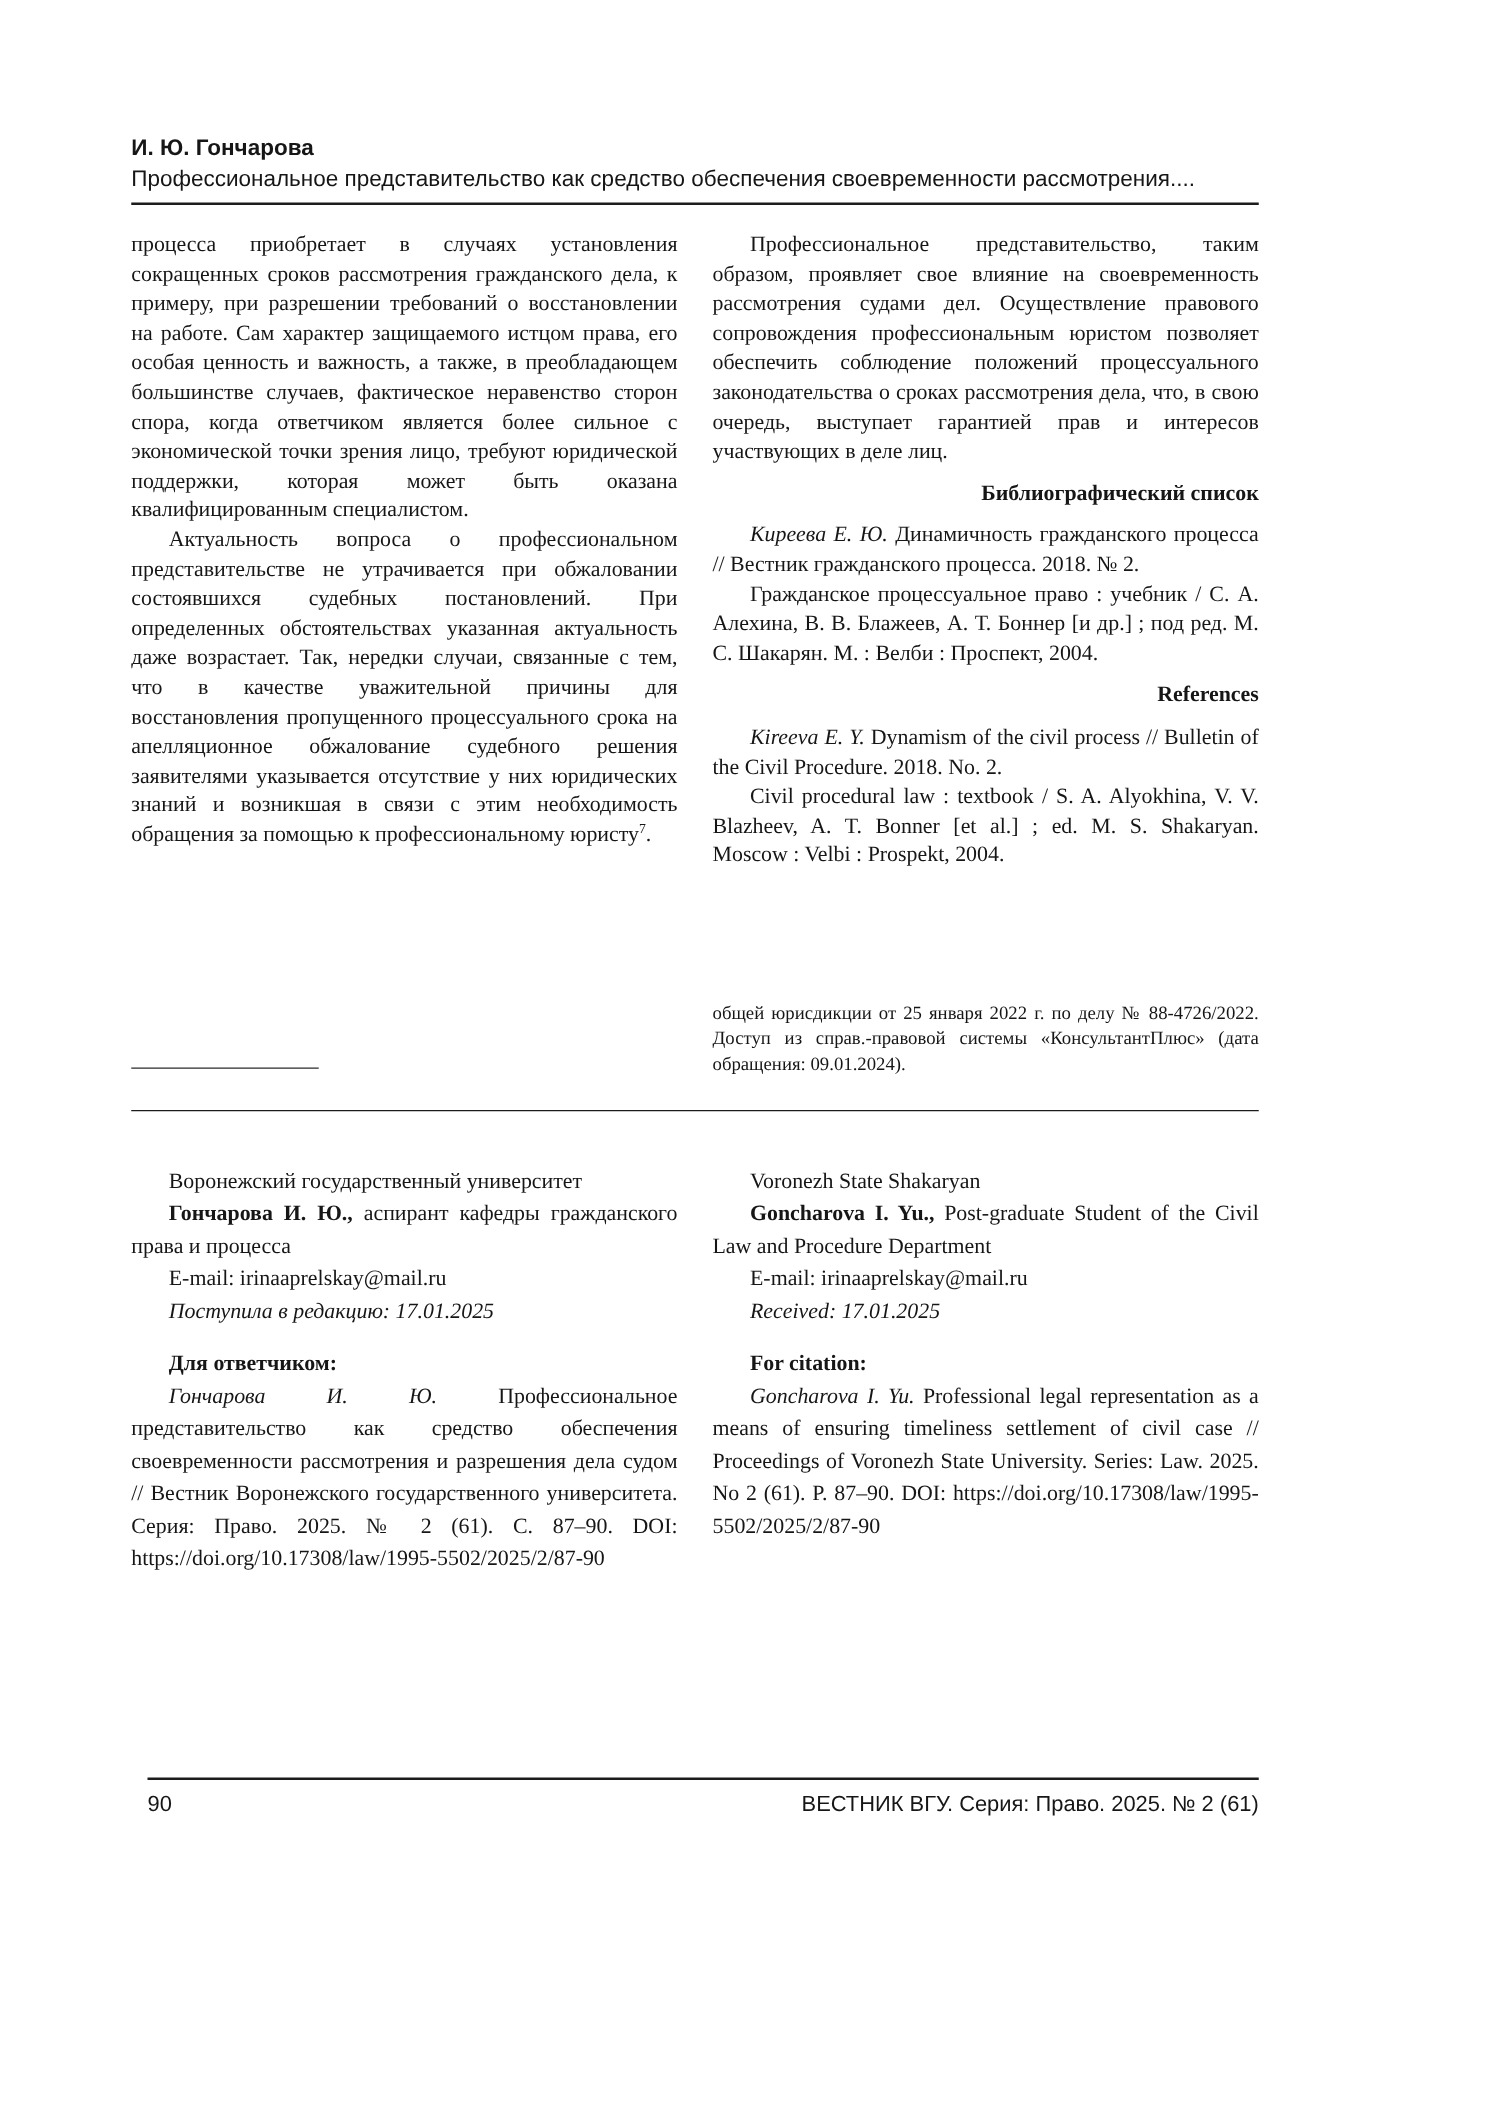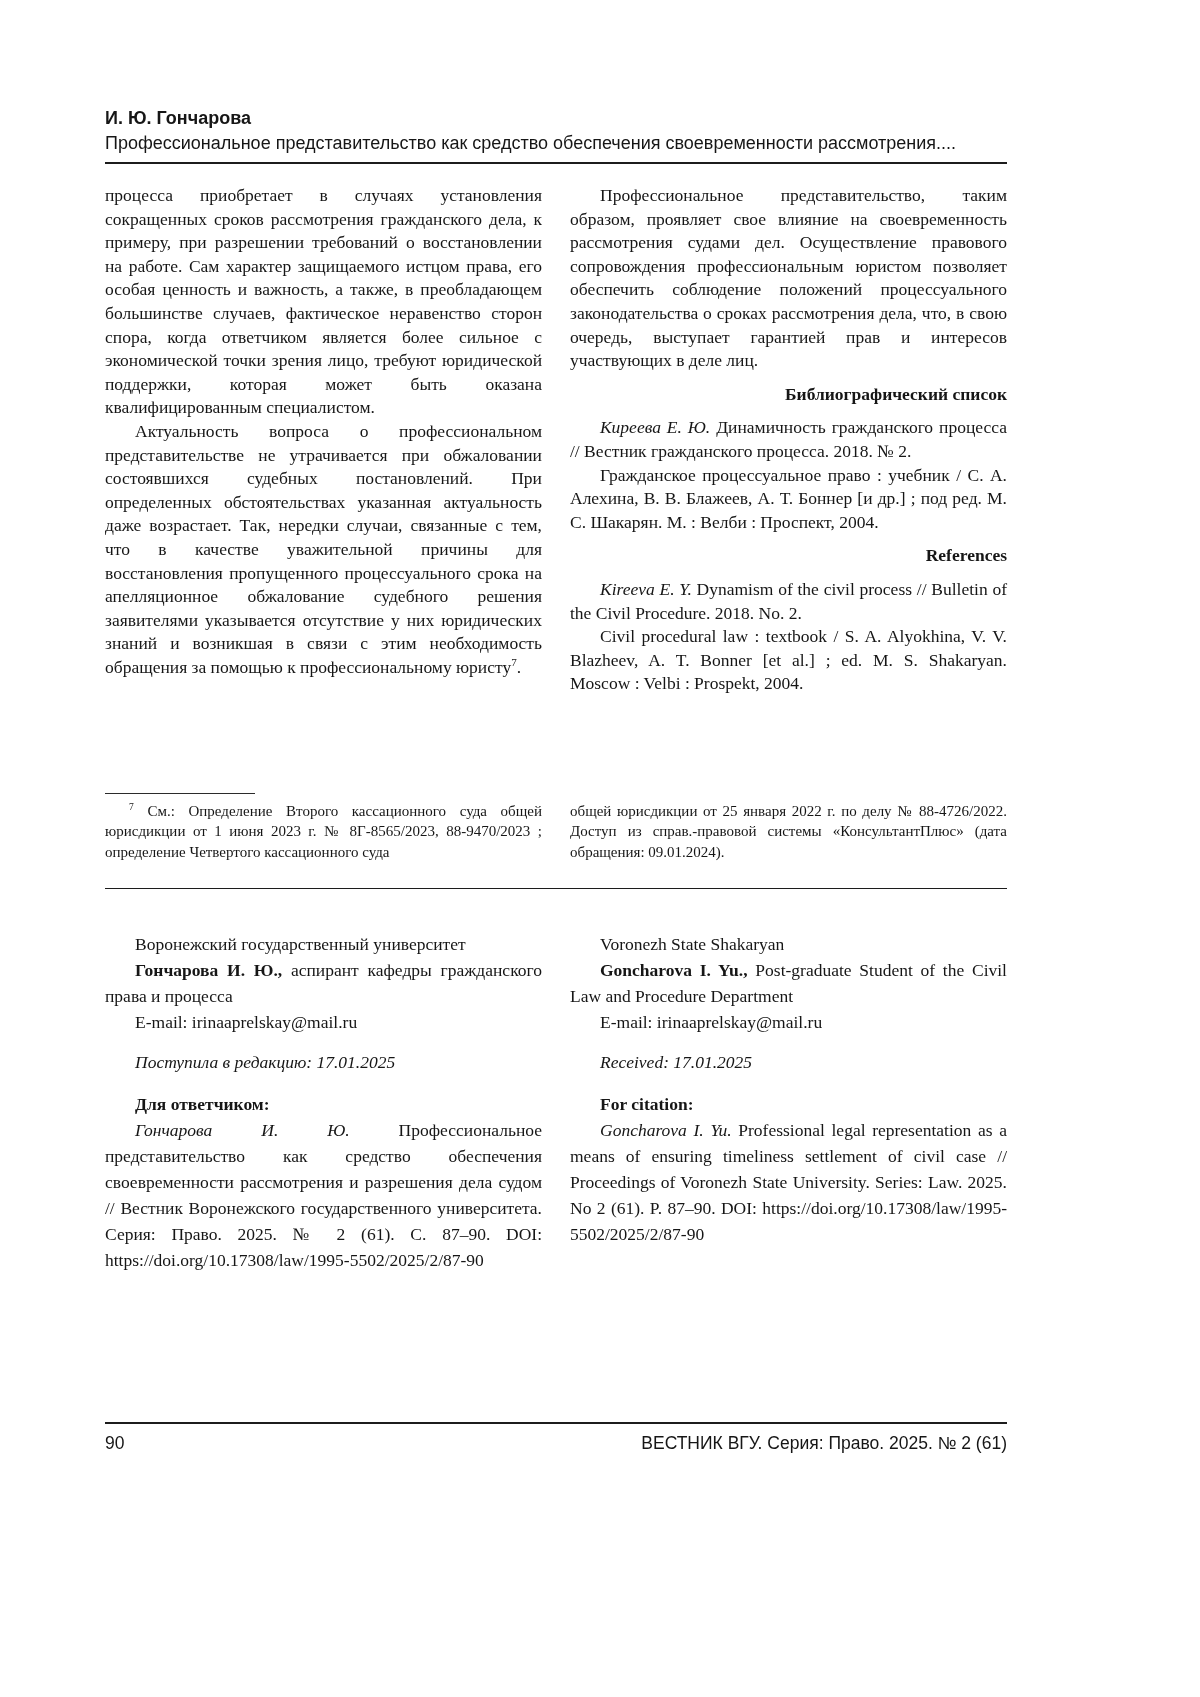--- a/index.html
+++ b/index.html
@@ -37,25 +37,25 @@
 
   
   .section-rule { border-bottom:1px solid #1c1c1c; margin-top:26px; }
 
   
   .author-info { display:flex; gap:28px; margin-top:42px; }
   .info-para {
     font-size:17.5px; line-height:26px; text-align:justify; text-indent:30px;
     overflow-wrap:break-word;
   }
-  .sp-before-14 { margin-top:14px; }
+  .sp-before-14 { margin-top:0; }
   .sp-before-16 { margin-top:16px; }
 
   
-  .page-footer { position:absolute; left:105px; right:193px; top:1422px; font-family:"Liberation Sans", sans-serif; }
+  .page-footer { position:absolute; left:118px; right:193px; top:1422px; font-family:"Liberation Sans", sans-serif; }
   .footer-rule { border-bottom:2px solid #1c1c1c; }
   .footer-row { display:flex; justify-content:space-between; padding-top:7px; font-size:17.5px; line-height:24px; }
 </style>
 </head>
 <body>
 
 <div class="page">
 
   <header>
     <div class="rh-author">И. Ю. Гончарова</div>
@@ -64,21 +64,20 @@
   </header>
 
   <main class="columns">
 
     <section class="col">
       <p class="para noindent">процесса приобретает в случаях установления сокращенных сроков рассмотрения гражданского дела, к примеру, при разрешении требований о восстановлении на работе. Сам характер защищаемого истцом права, его особая ценность и важность, а также, в преобладающем большинстве случаев, фактическое неравенство сторон спора, когда ответчиком является более сильное с экономической точки зрения лицо, требуют юридической поддержки, которая может быть оказана квалифицированным специалистом.</p>
       <p class="para"><span>Актуальность вопроса о профессиональном представительстве не утрачивается при обжаловании состоявшихся судебных постановлений. При определенных обстоятельствах указанная актуальность даже возрастает. Так, нередки случаи, связанные с тем, что в качестве уважительной причины для восстановления пропущенного процессуального срока на апелляционное обжалование судебного решения заявителями указывается отсутствие у них юридических знаний и возникшая в связи с этим необходимость обращения за помощью к профессиональному юристу</span><sup class="fnref">7</sup><span>.</span></p>
 
       <div class="footnote-block">
         <div class="fn-rule"></div>
-        <p class="fn fn-indent"><sup class="fnref">7</sup><span> См.: Определение Второго кассационного суда общей юрисдикции от 1 июня 2023 г. № 8Г-8565/2023, 88-9470/2023 ; определение Четвертого кассационного суда</span></p>
       </div>
     </section>
 
     <section class="col">
       <p class="para">Профессиональное представительство, таким образом, проявляет свое влияние на своевременность рассмотрения судами дел. Осуществление правового сопровождения профессиональным юристом позволяет обеспечить соблюдение положений процессуального законодательства о сроках рассмотрения дела, что, в свою очередь, выступает гарантией прав и интересов участвующих в деле лиц.</p>
 
       <h3 class="center-head">Библиографический список</h3>
       <p class="para"><span class="it">Киреева Е. Ю.</span><span> Динамичность гражданского процесса // Вестник гражданского процесса. 2018. № 2.</span></p>
       <p class="para">Гражданское процессуальное право : учебник / С. А. Алехина, В. В. Блажеев, А. Т. Боннер [и др.] ; под ред. М. С. Шакарян. М. : Велби : Проспект, 2004.</p>
 

